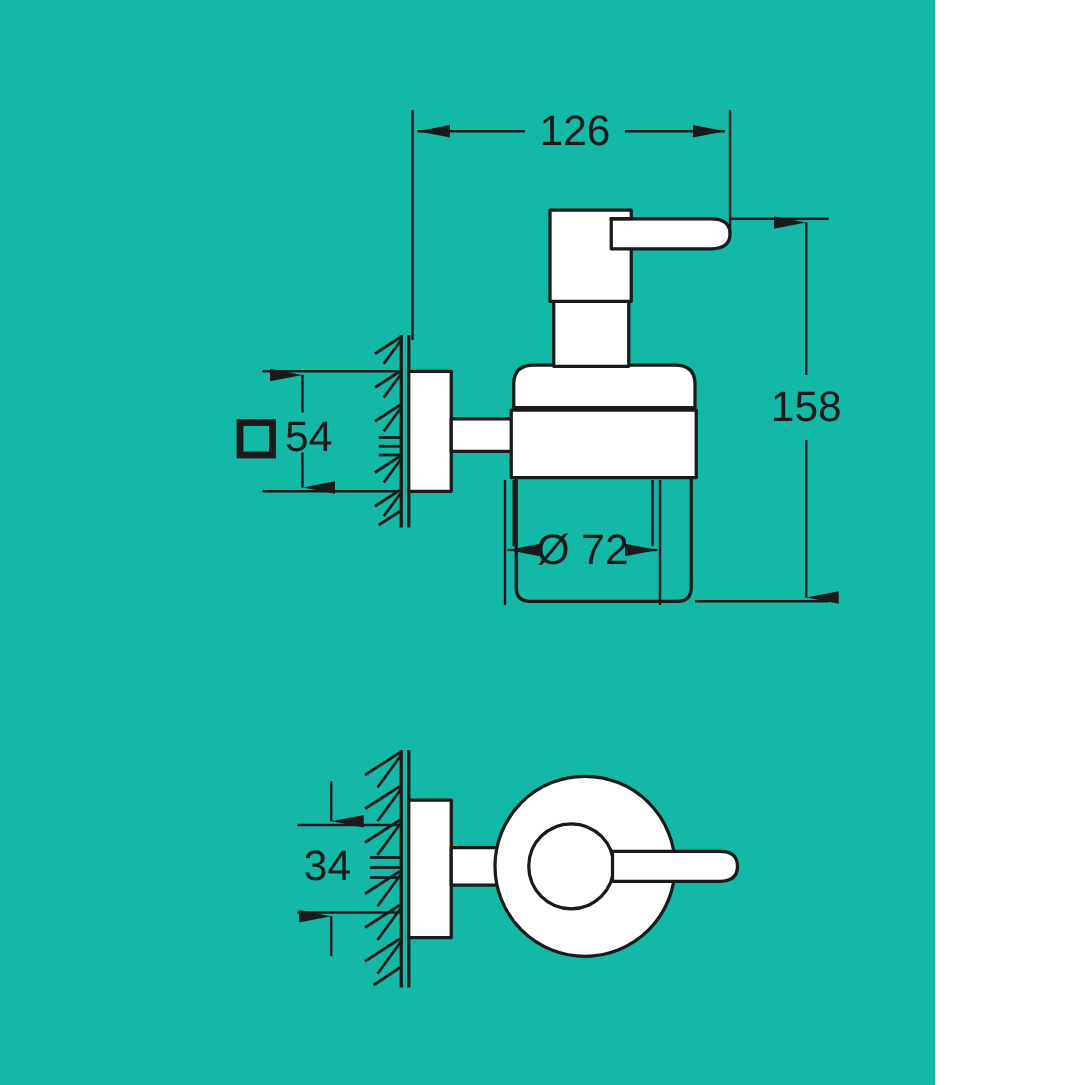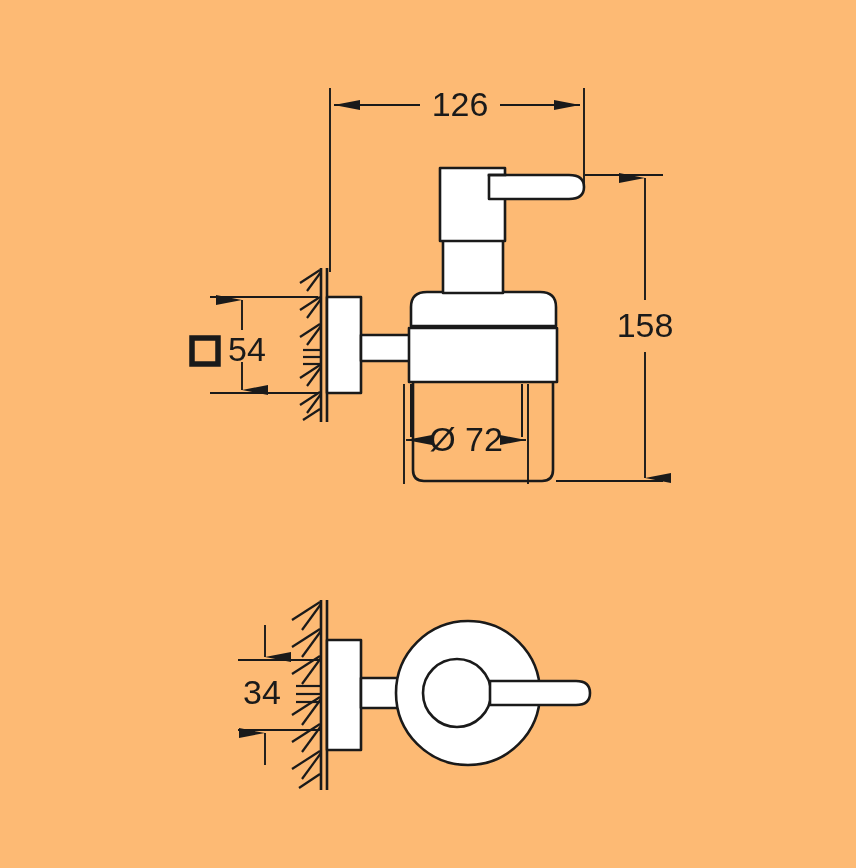--- a/index.html
+++ b/index.html
@@ -8,23 +8,23 @@
     background: #ffffff;
   }
   body {
     width: 868px;
     height: 868px;
     font-family: "Liberation Sans", sans-serif;
     overflow: hidden;
   }
   #drawing-root {
     position: relative;
-    width: 856px;
+    width: 748px;
     height: 868px;
-    background: #fdba74;
+    background: #14b8a6;
   }
   svg#technical-drawing {
     display: block;
     width: 868px;
     height: 868px;
   }
   .dim-text {
     font-family: "Liberation Sans", sans-serif;
     font-size: 34px;
     fill: #1a1a1a;

